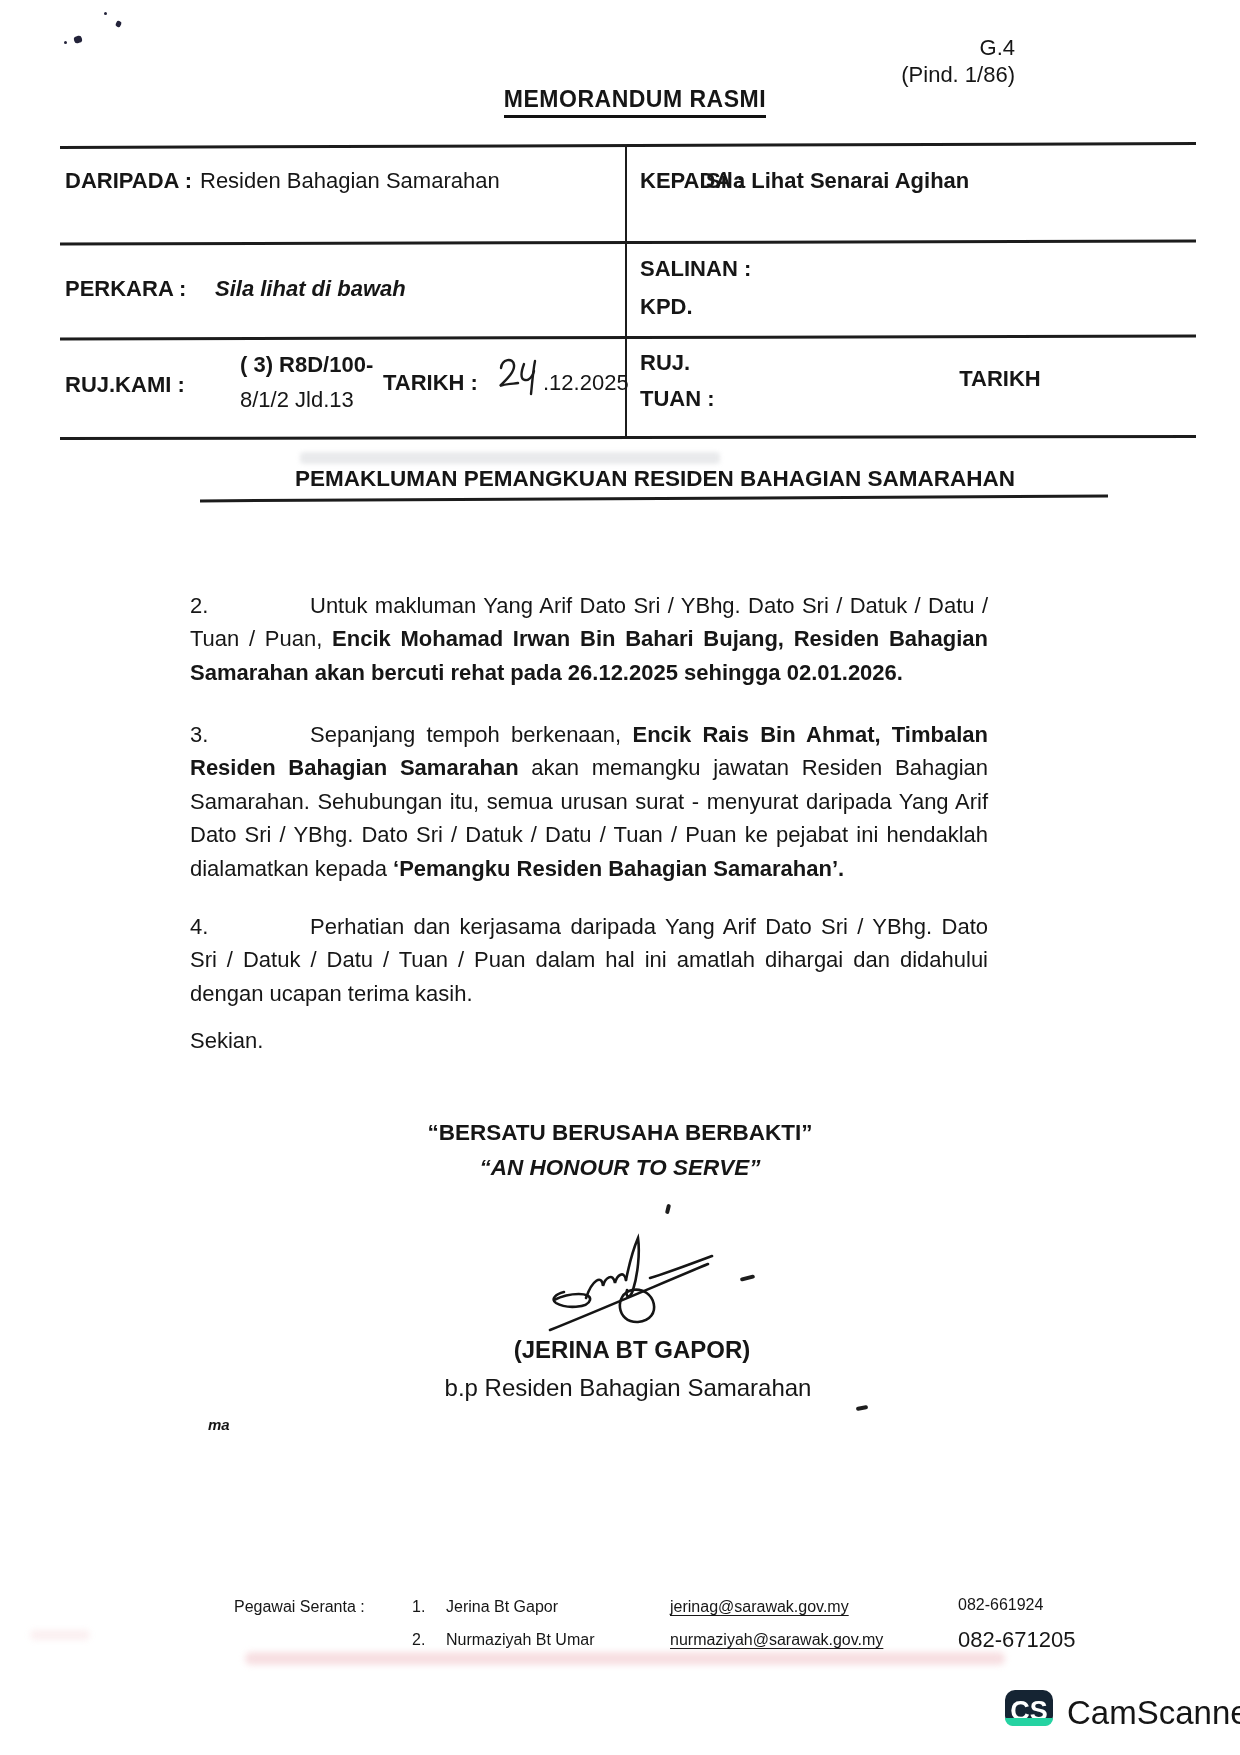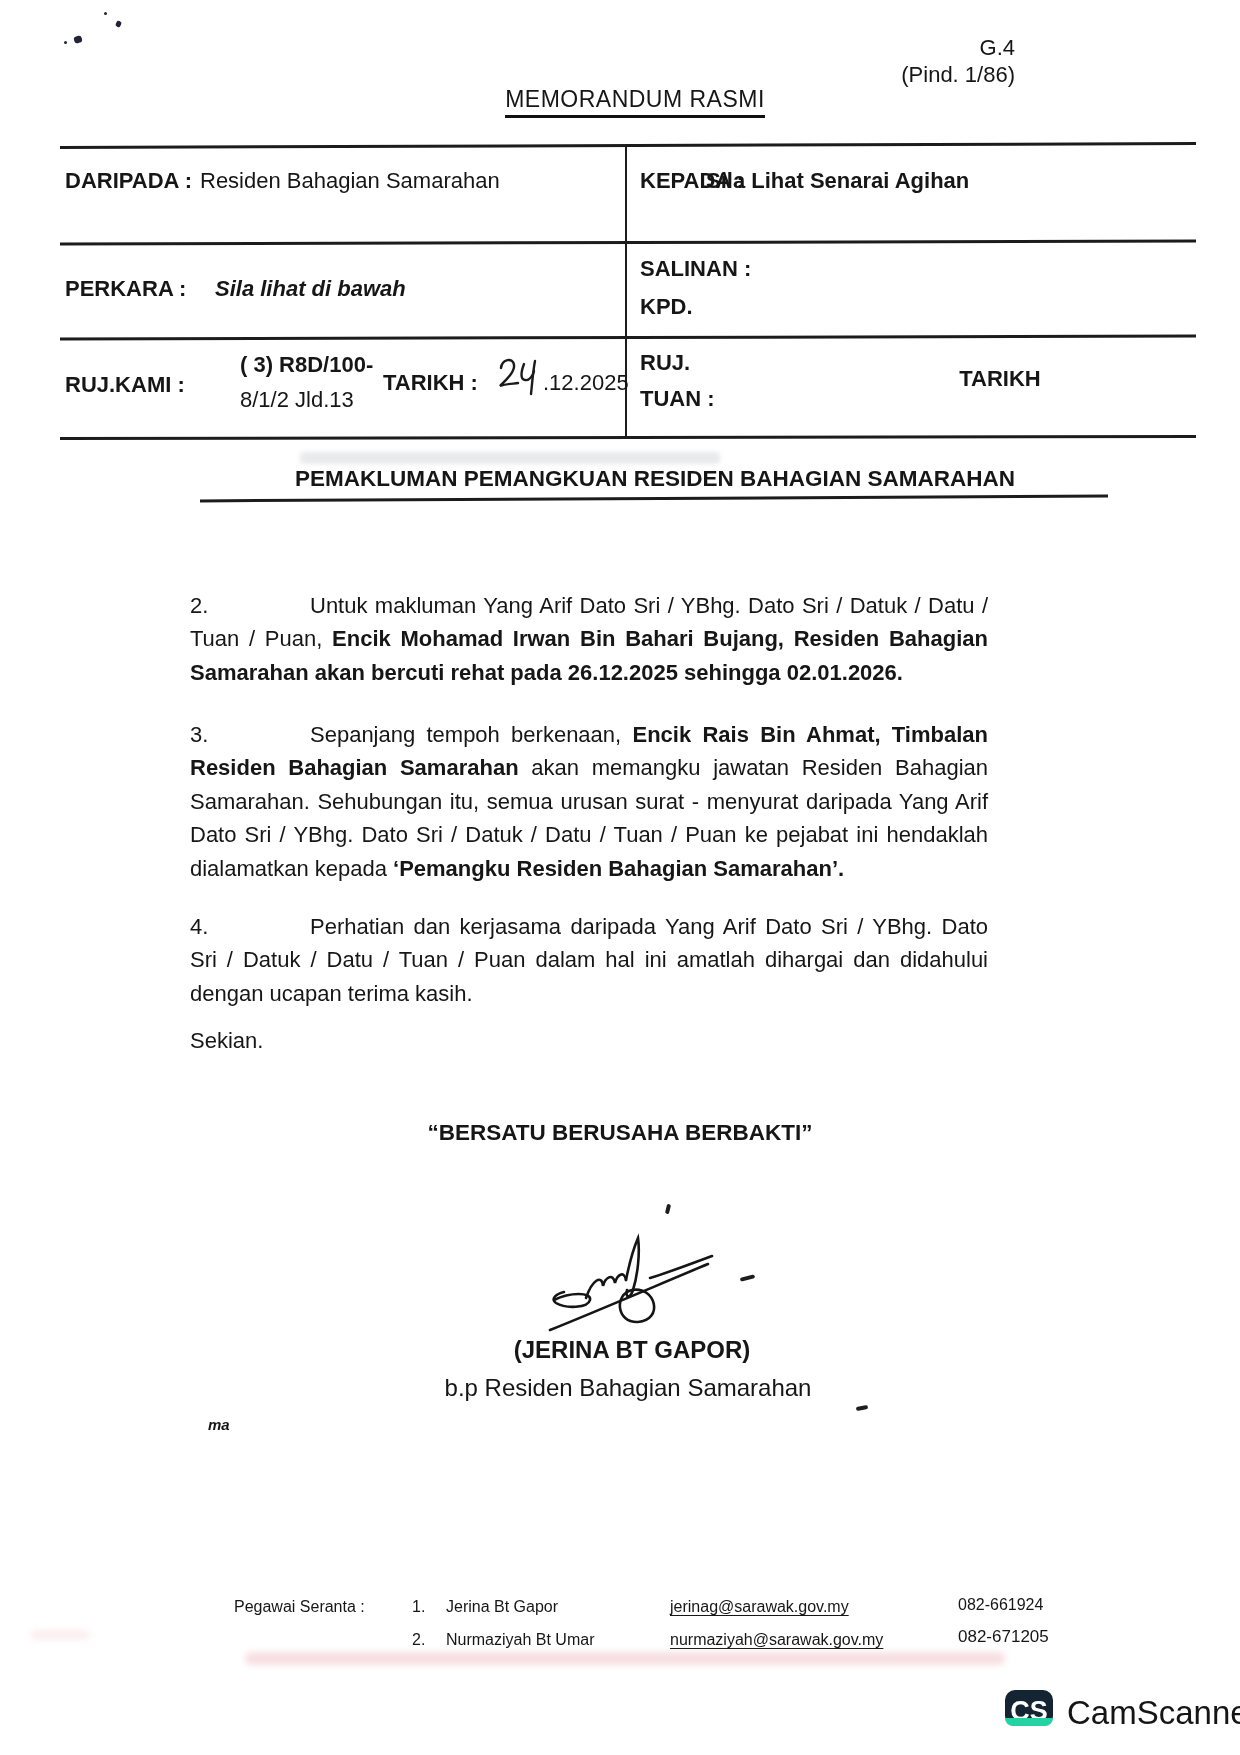--- a/index.html
+++ b/index.html
@@ -6,21 +6,21 @@
   .page{
     position:relative;width:1240px;height:1755px;background:#ffffff;
     font-family:"Liberation Sans", sans-serif;color:#161616;overflow:hidden;
     margin:0 auto;
   }
   .abs{position:absolute;}
   .b{font-weight:bold;}
   .i{font-style:italic;}
   .line{position:absolute;background:#1c1c1c;}
   .t22{font-size:22px;line-height:26px;}
-  .memo-title{font-size:23px;font-weight:normal;letter-spacing:.5px;
+  .memo-title{font-size:23px;font-weight:bold;letter-spacing:.5px;
     border-bottom:3px solid #111;padding-bottom:3px;}
   .para{position:absolute;left:190px;width:798px;font-size:22px;
     line-height:33.4px;text-align:justify;color:#161616;}
   .para-num{position:absolute;left:0;top:0;text-indent:0;}
   .indent{text-indent:120px;}
   .center-block{position:absolute;left:0;width:1240px;text-align:center;}
   .email{text-decoration:underline;text-underline-offset:3px;}
   .speck{position:absolute;background:#23233a;border-radius:50%;}
   .smudge-pink{position:absolute;background:rgba(228,150,160,.30);filter:blur(3px);border-radius:6px;}
   .smudge-gray{position:absolute;background:rgba(120,122,135,.16);filter:blur(2px);border-radius:4px;}
@@ -99,20 +99,21 @@
   </div>
 
   <div class="para indent" style="top:910px;">
     <span class="para-num">4.</span>
     <span>Perhatian dan kerjasama daripada Yang Arif Dato Sri / YBhg. Dato Sri / Datuk / Datu / Tuan / Puan dalam hal ini amatlah dihargai dan didahului dengan ucapan terima kasih.</span>
   </div>
 
   <div class="abs t22" style="left:190px;top:1028px;">Sekian.</div>
 
   <div class="center-block b" style="top:1120px;font-size:22.5px;">“BERSATU BERUSAHA BERBAKTI”</div>
+  <div class="center-block b i" style="top:1155px;font-size:22.5px;">“AN HONOUR TO SERVE”</div>
 
   <div class="mark" style="left:666px;top:1204px;width:4px;height:10px;transform:rotate(14deg);"></div>
 
   <svg class="abs" style="left:540px;top:1212px;" width="215" height="125" viewBox="0 0 215 125">
     <g fill="none" stroke="#151515" stroke-width="2.6" stroke-linecap="round">
       <path d="M14,88 C30,80 52,80 50,88 C48,96 26,97 16,91 C10,87 16,82 24,80"></path>
       <path d="M46,86 C52,68 62,62 63,74 C65,66 73,60 75,71 C77,63 84,58 86,68"></path>
       <path d="M86,68 C88,58 92,40 98,26 C100,40 98,62 93,78 C90,87 85,86 87,78"></path>
       <path d="M92,78 C116,74 124,108 98,110 C76,111 74,82 92,78"></path>
       <path d="M10,118 C55,100 120,72 168,52"></path>
@@ -135,21 +136,21 @@
     <div class="abs" style="left:412px;top:1598px;font-size:16px;">1.</div>
     <div class="abs" style="left:446px;top:1598px;font-size:16px;">Jerina Bt Gapor</div>
     <div class="abs email" style="left:670px;top:1598px;font-size:16px;">jerinag@sarawak.gov.my</div>
     <div class="abs" style="left:958px;top:1596px;font-size:16px;">082-661924</div>
   </div>
 
   <div>
     <div class="abs" style="left:412px;top:1631px;font-size:16px;">2.</div>
     <div class="abs" style="left:446px;top:1631px;font-size:16px;">Nurmaziyah Bt Umar</div>
     <div class="abs email" style="left:670px;top:1631px;font-size:16px;">nurmaziyah@sarawak.gov.my</div>
-    <div class="abs" style="left:958px;top:1627px;font-size:17px;">082-671205</div>
+    <div class="abs" style="left:958px;top:1627px;font-size:22px;">082-671205</div>
   </div>
 
   <div class="smudge-pink" style="left:245px;top:1652px;width:760px;height:13px;"></div>
   <div class="smudge-pink" style="left:30px;top:1630px;width:60px;height:10px;opacity:.5;"></div>
 
   <div class="abs" style="left:1005px;top:1690px;width:235px;height:52px;">
     <div class="cs-icon">
       <div class="cs-txt">CS</div>
       <div class="cs-strip"></div>
     </div>

